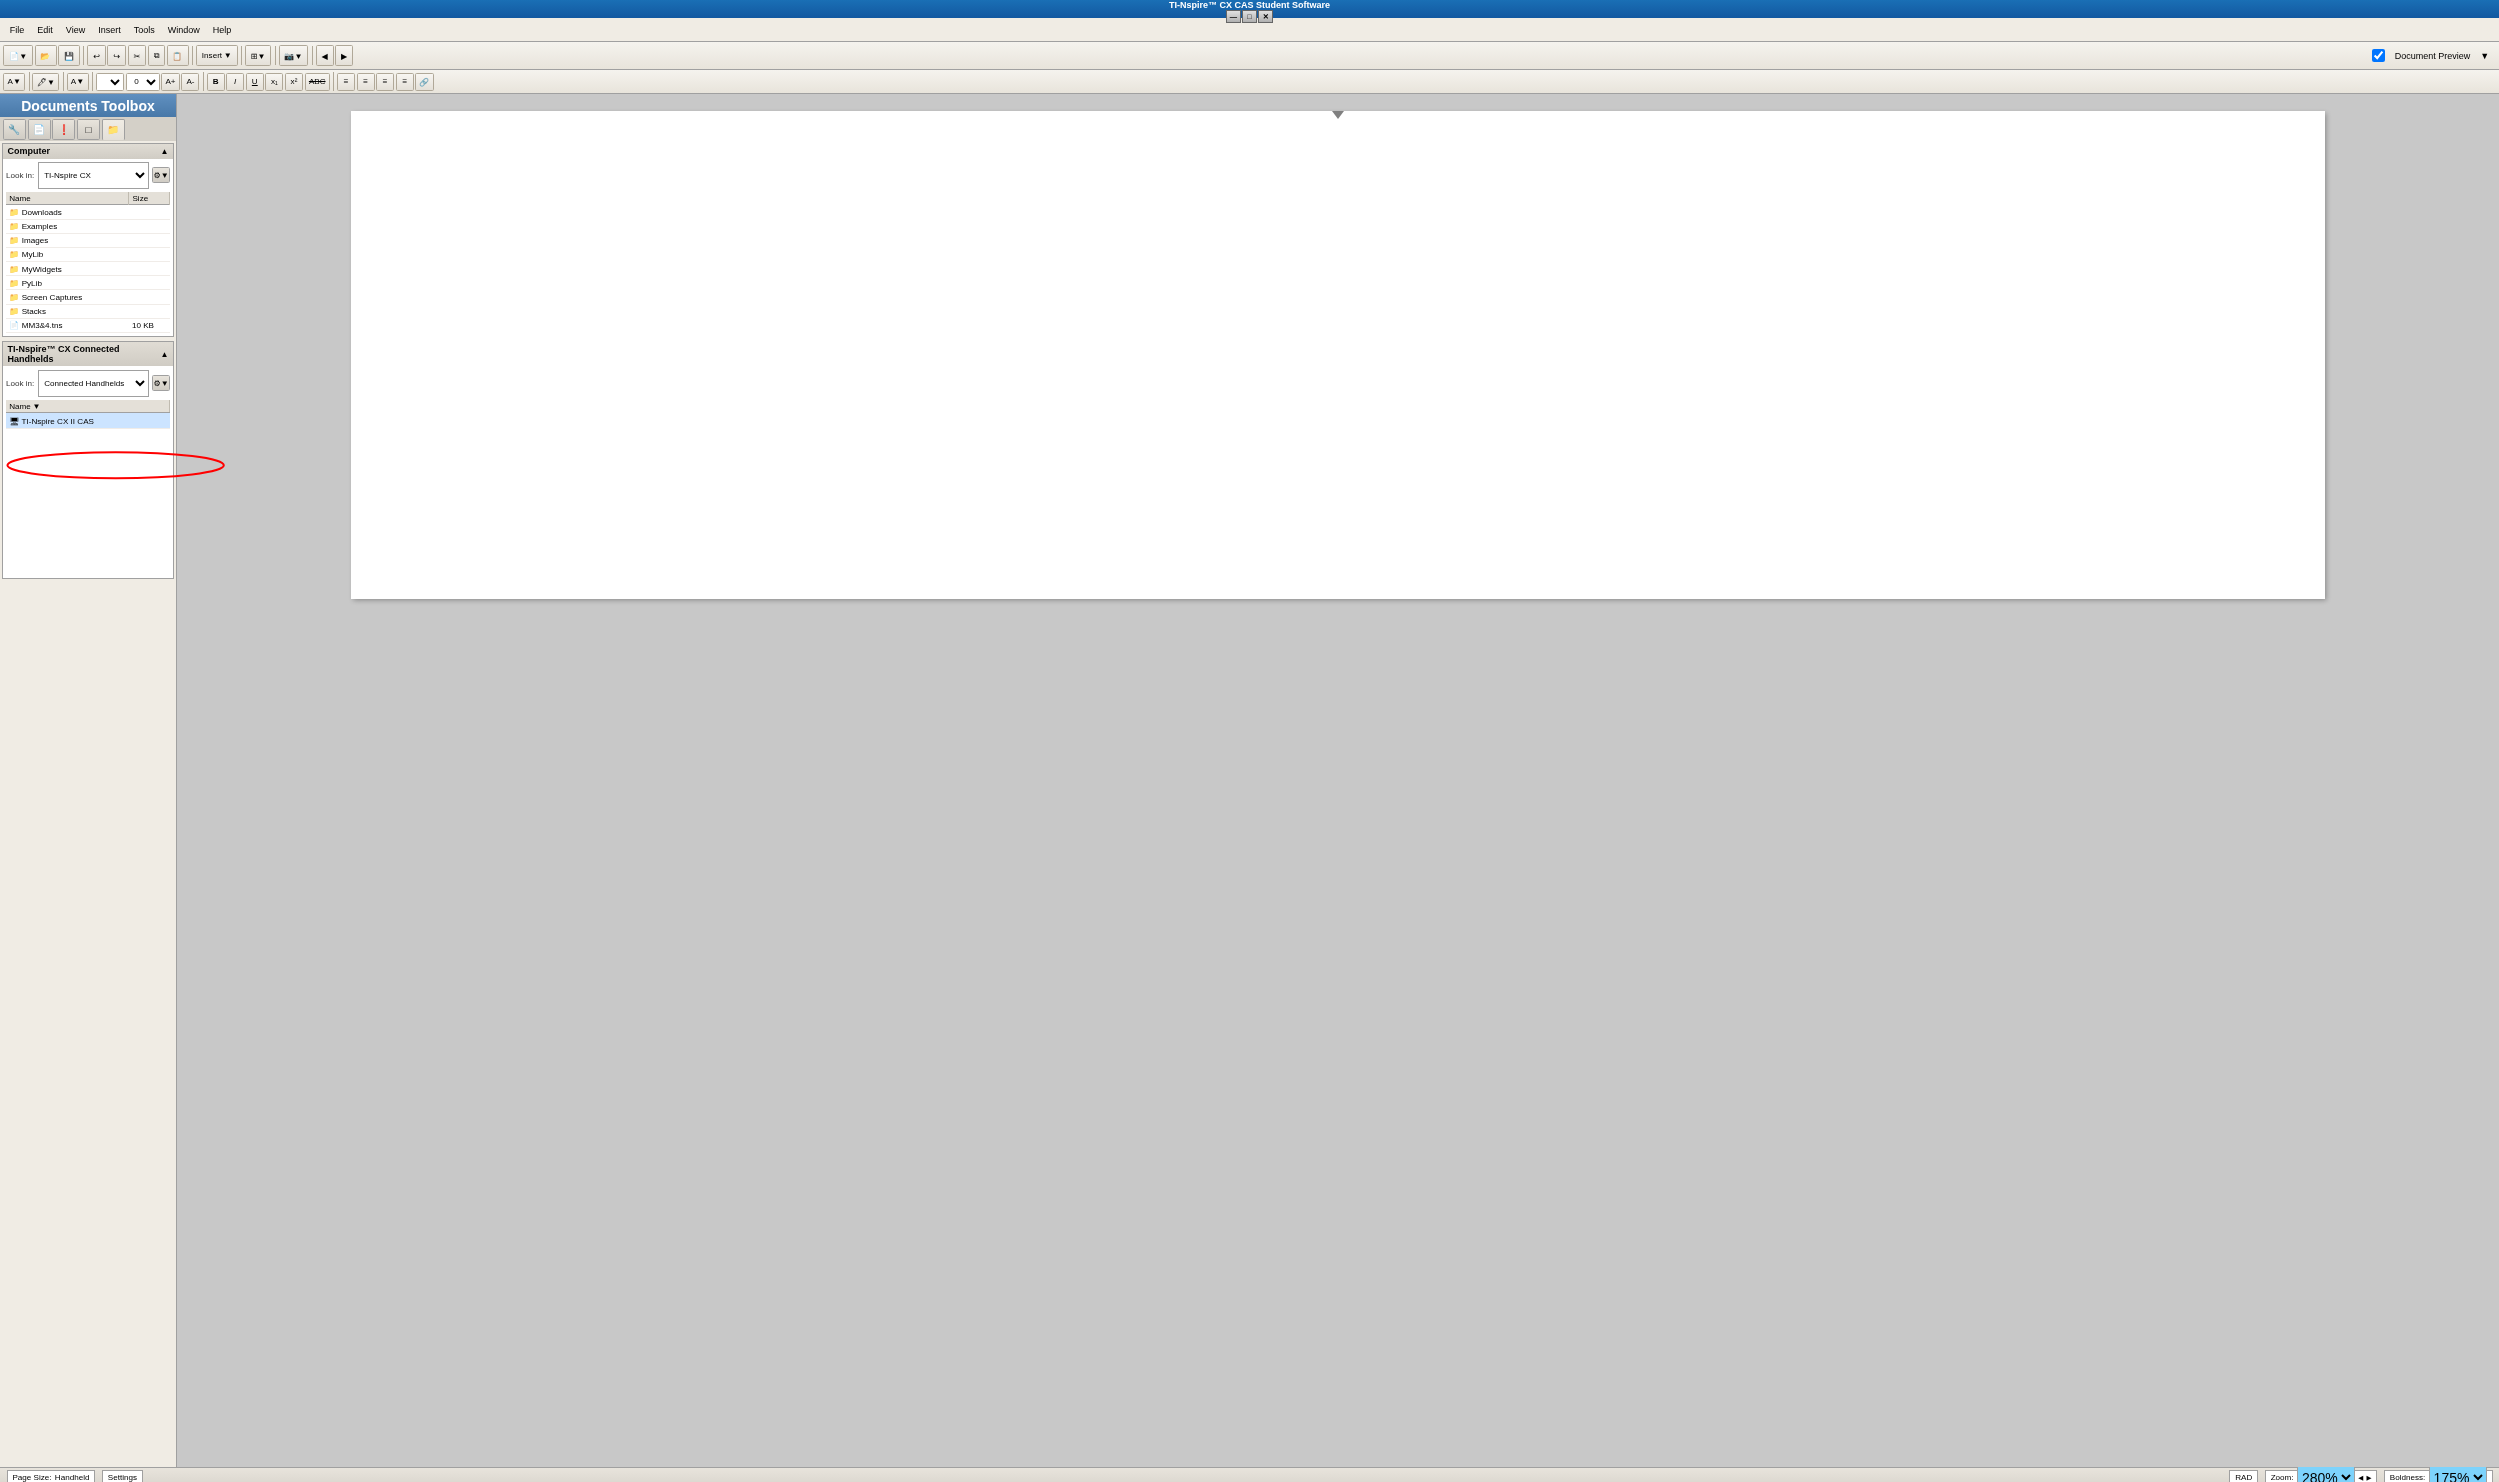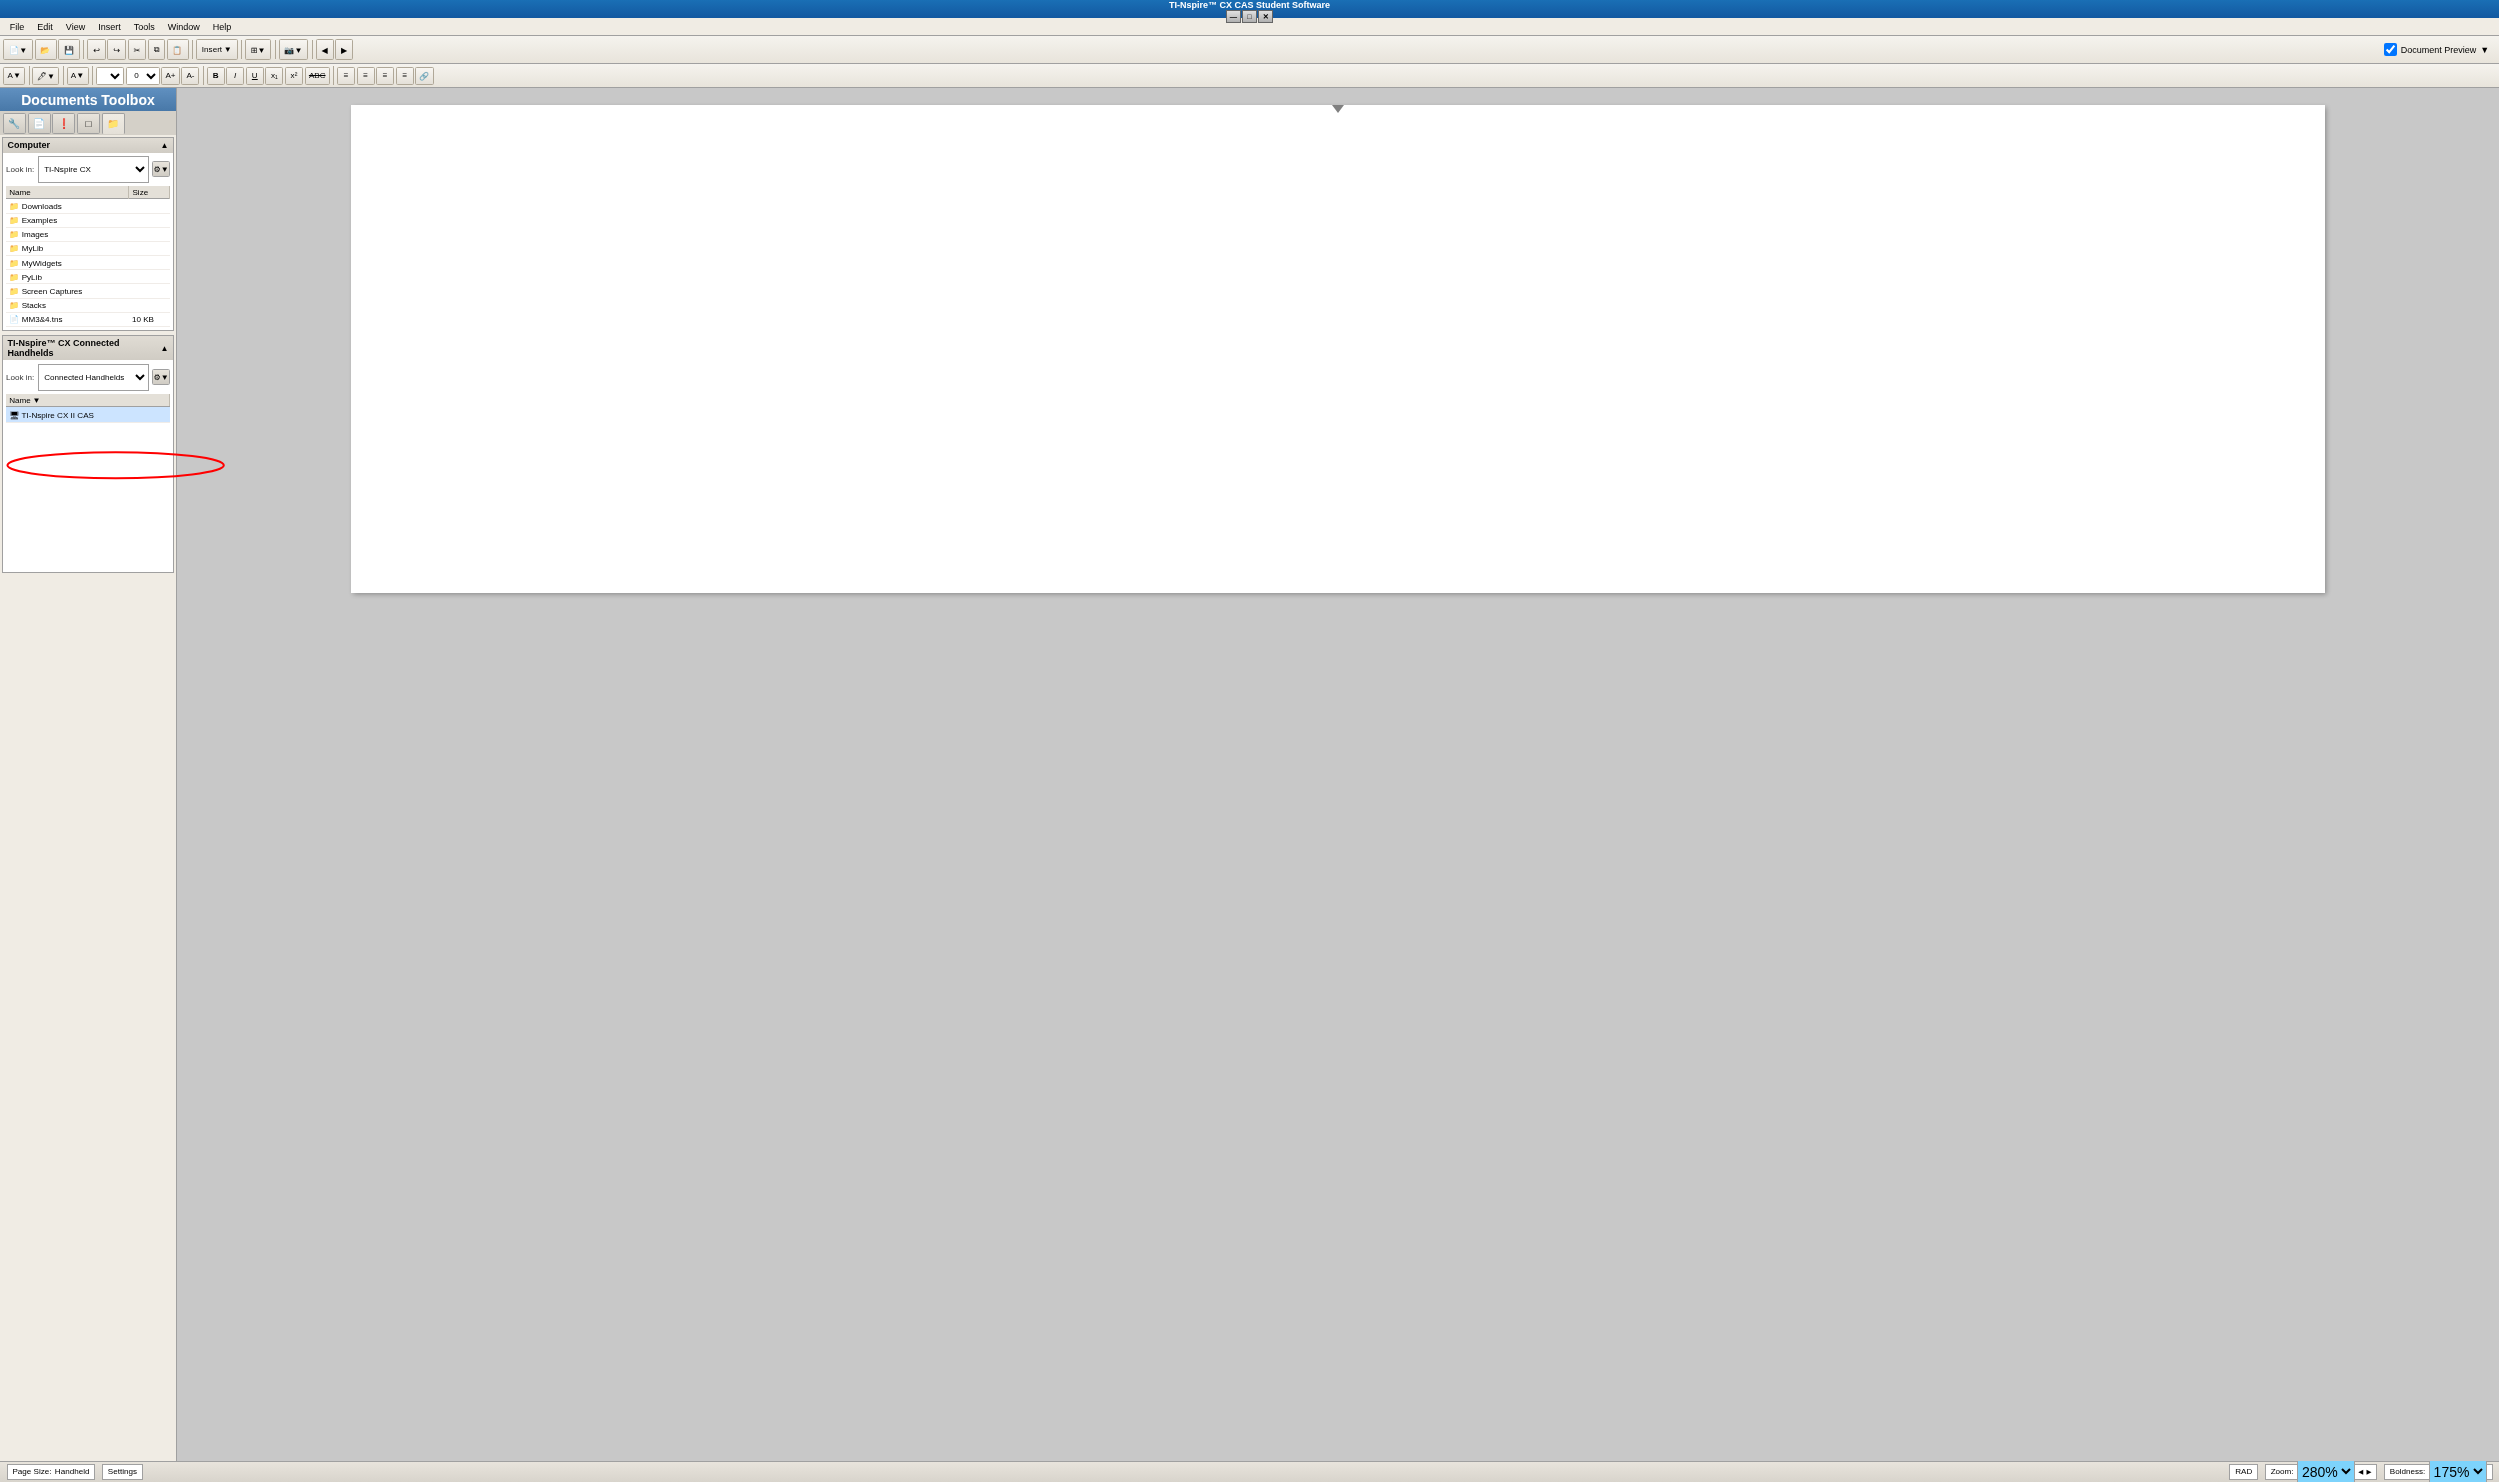--- a/index.html
+++ b/index.html
@@ -25,21 +25,21 @@
       border: 0.8px solid #666;
       color: #000;
       font-size: 7.3px;
       display: flex; align-items: center; justify-content: center;
       cursor: pointer;
     }
 
     
     .menu-bar {
       background: #f0ece4;
-      height: 18px;
+      height: 24px;
       display: flex;
       align-items: center;
       padding: 0 3.3px;
       border-bottom: 0.8px solid #a0a0a0;
     }
     .menu-item {
       padding: 1.6px 6.5px;
       font-size: 9px;
       cursor: pointer;
     }
@@ -63,21 +63,21 @@
       font-size: 8.1px;
       cursor: pointer;
       display: flex; align-items: center; gap: 1.6px;
     }
     .toolbar-separator { width: 0.8px; height: 19.5px; background: #b0a898; margin: 0 1.6px; }
     .toolbar-spacer { flex: 1; }
 
     .doc-preview-label {
       font-size: 9px;
       padding: 1.6px 6.5px;
-      display: flex; align-items: center; gap: 4px;
+      display: flex; align-items: center; gap: 10px;
     }
 
     
     .format-toolbar {
       background: linear-gradient(to bottom, #f5f3ee, #e8e4db);
       height: 24.4px;
       display: flex;
       align-items: center;
       padding: 0 3.3px;
       border-bottom: 0.8px solid #a0a0a0;

